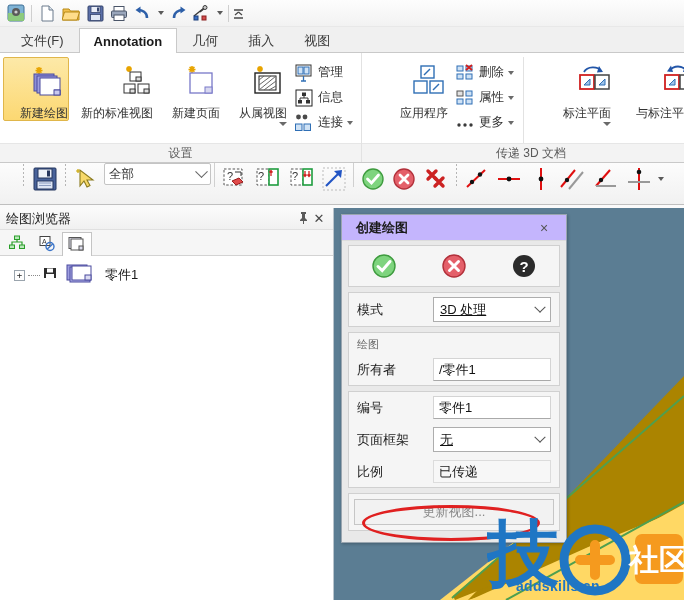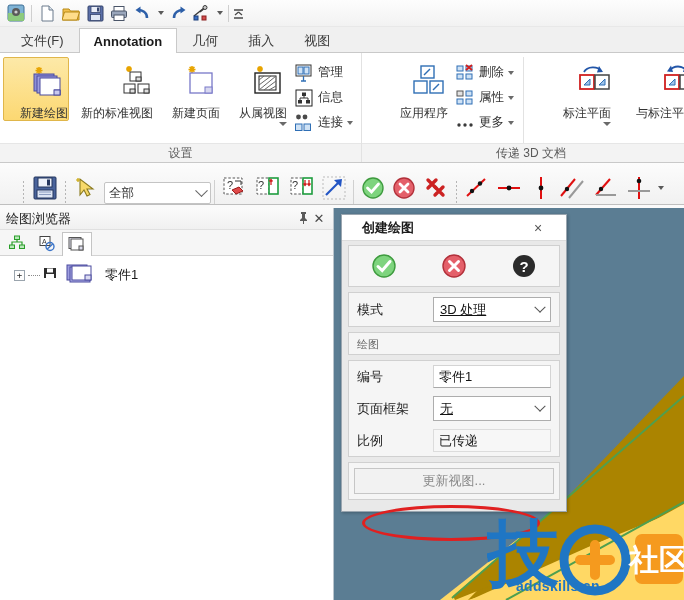--- a/index.html
+++ b/index.html
@@ -158,21 +158,21 @@
     border-top: 4px solid #6a6a6a;
     margin-top: 2px;
   }
 
   
   .toolbar2 {
     height: 42px;
     background: linear-gradient(#fcfcfc, #f1f1f1);
     border-bottom: 1px solid #bfbfbf;
     display: flex;
-    align-items: flex-end;
+    align-items: flex-start;
     padding: 0 19px;
     overflow: hidden;
   }
   .grip {
     width: 4px; height: 24px;
     margin: 0 3px;
     background-image: radial-gradient(circle, #b5b5b5 1px, transparent 1px);
     background-size: 3px 4px;
   }
   .tb-btn {
@@ -270,23 +270,23 @@
   .dialog {
     position: absolute;
     left: 341px; top: 214px;
     width: 226px;
     background: #e9e9e9;
     border: 1px solid #9aa6b0;
     box-shadow: 1px 1px 3px rgba(0,0,0,0.25);
   }
   .dlg-head {
     height: 26px;
-    background: #ffffff;
+    background: #c4b5fd;
     display: flex; align-items: center;
-    padding: 0 20px;
+    padding: 0 14px;
     border-bottom: 1px solid #dcdcdc;
   }
   .dlg-head .t { flex: 1; font-size: 13px; color: #1c1c1c; font-weight: bold; }
   .dlg-close { width: 16px; text-align: center; color: #555; font-size: 14px; }
   .dlg-body { padding: 4px 6px 6px 6px; }
   .panel {
     background: #f5f5f5;
     border: 1px solid #d0d0d0;
     margin-bottom: 5px;
   }
@@ -872,20 +872,24 @@
           <span class="rlbl">模式</span>
           <span class="sel">
             <span class="sv">3D 处理</span>
             <span class="chev2"></span>
           </span>
         </div>
       </div>
 
       <div class="panel">
         <div class="grp-head">绘图</div>
+        <div class="row">
+          <span class="rlbl">所有者</span>
+          <span class="txtfield">/零件1</span>
+        </div>
       </div>
 
       <div class="panel">
         <div class="row">
           <span class="rlbl">编号</span>
           <span class="txtfield">零件1</span>
         </div>
         <div class="row">
           <span class="rlbl">页面框架</span>
           <span class="sel">

